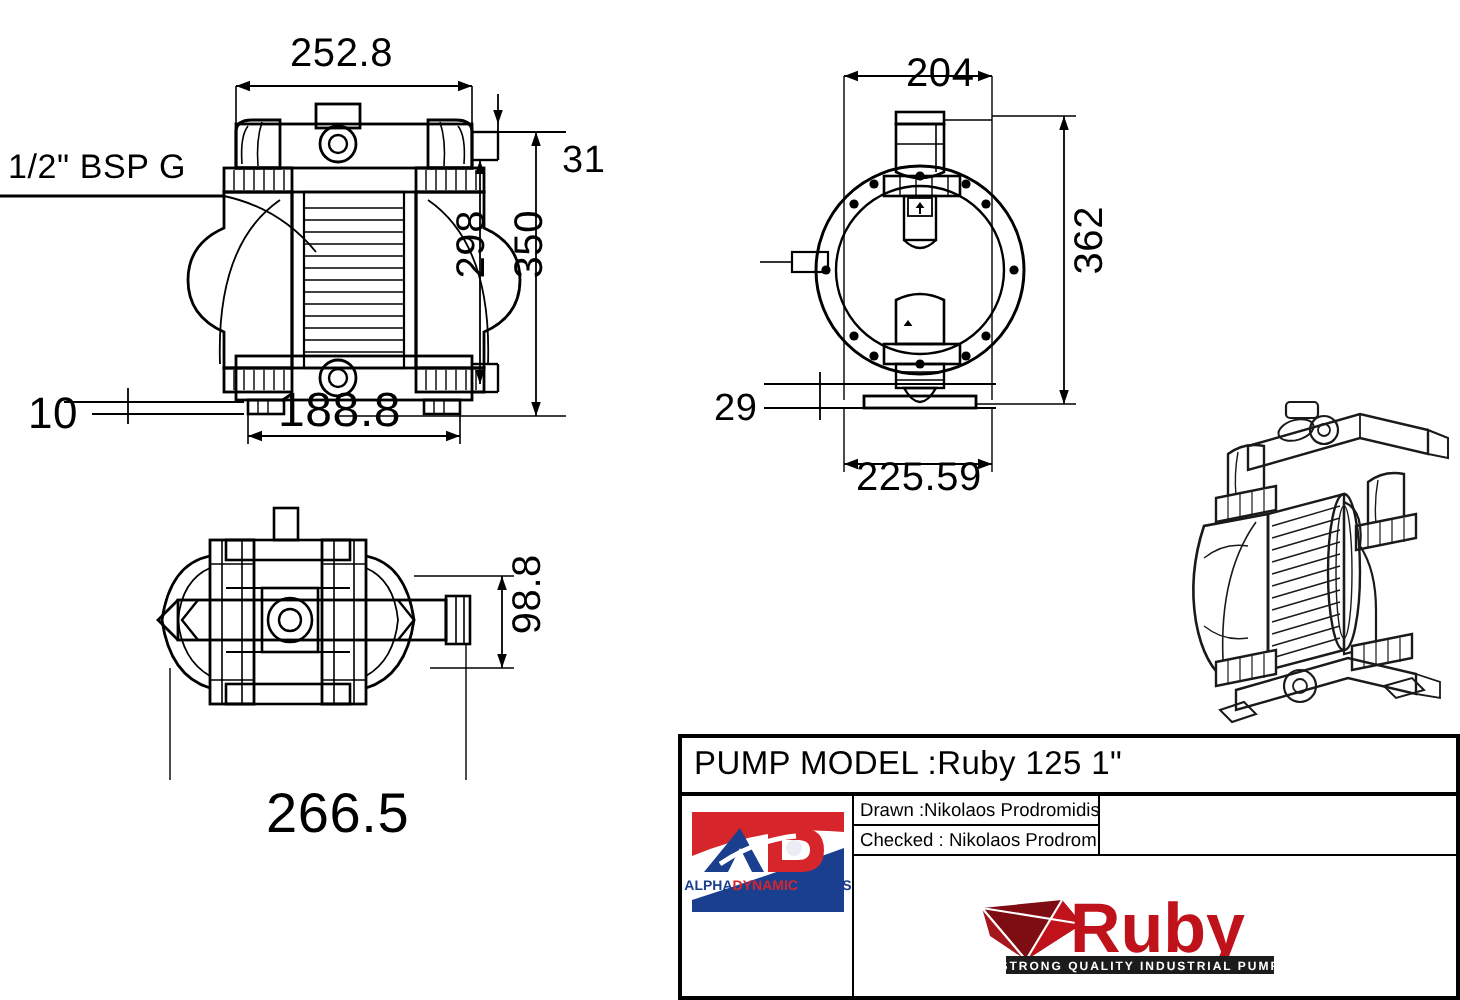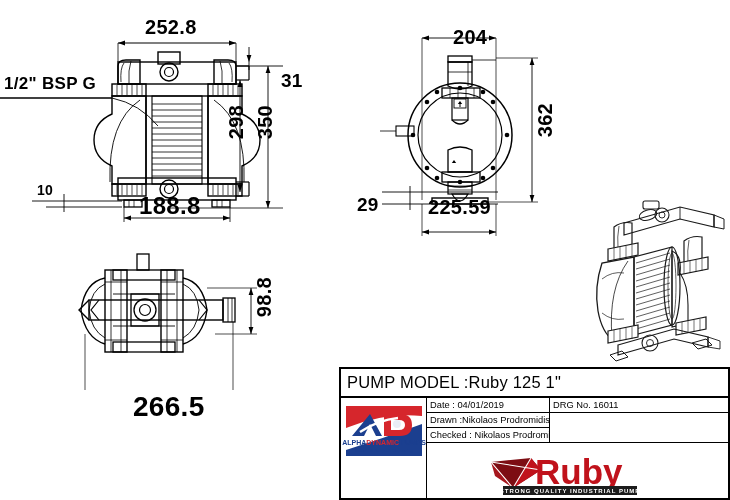--- a/index.html
+++ b/index.html
@@ -1,20 +1,20 @@
 <!DOCTYPE html>
 <html><head>
 <meta charset="utf-8">
 <style>
   html,body{margin:0;padding:0;background:#ffffff;}
   body{width:730px;height:500px;position:relative;overflow:hidden;
        font-family:"Liberation Sans",sans-serif;color:#000;}
   .sheet{position:absolute;inset:0;background:#fff;}
   .abs{position:absolute;}
-  .dimtxt{font-weight:bold;color:#000;letter-spacing:.3px;}
+  .dimtxt{font-weight:normal;color:#000;letter-spacing:.3px;}
   .vert{writing-mode:vertical-rl;transform:rotate(180deg);}
   svg{display:block;overflow:visible;}
 
   
   .titleblock{position:absolute;left:339px;top:367px;width:391px;height:133px;
               border:2px solid #000;background:#fff;box-sizing:border-box;}
   .tb-head{height:27px;border-bottom:2px solid #000;display:flex;align-items:center;
            padding-left:6px;font-size:16.5px;letter-spacing:.2px;white-space:nowrap;}
   .tb-body{display:flex;height:104px;}
   .tb-logo{width:86px;border-right:1.5px solid #000;display:flex;align-items:flex-start;
@@ -162,21 +162,21 @@
         <line x1="230" y1="207" x2="230" y2="222" stroke-width=".8"></line>
       </g>
     </svg>
   </div>
 
   <div class="abs dimtxt" style="left:145px;top:16px;font-size:20px;">252.8</div>
   <div class="abs dimtxt" style="left:4px;top:74px;font-size:17px;">1/2" BSP G</div>
   <div class="abs dimtxt vert" style="left:225px;top:105px;font-size:20px;">298</div>
   <div class="abs dimtxt vert" style="left:254px;top:105px;font-size:20px;">350</div>
   <div class="abs dimtxt" style="left:281px;top:70px;font-size:19px;">31</div>
-  <div class="abs dimtxt" style="left:14px;top:182px;font-size:14px;margin-left:23px;">10</div>
+  <div class="abs dimtxt" style="left:14px;top:194px;font-size:22px;">10</div>
   <div class="abs dimtxt" style="left:139px;top:192px;font-size:24px;">188.8</div>
 
   <div class="abs" style="left:380px;top:0px;width:200px;height:240px;">
     <svg width="200" height="240" viewBox="0 0 200 240">
       <g fill="none" stroke="#000" stroke-width="1.1">
 
         <line x1="42" y1="38" x2="116" y2="38" stroke-width=".9"></line>
         <path d="M42 38 l7 -2.6 v5.2 z" fill="#000" stroke="none"></path>
         <path d="M116 38 l-7 -2.6 v5.2 z" fill="#000" stroke="none"></path>
         <line x1="42" y1="38" x2="42" y2="200" stroke-width=".7"></line>
@@ -248,21 +248,21 @@
         <path d="M116 232 l-7 -2.6 v5.2 z" fill="#000" stroke="none"></path>
         <line x1="42" y1="204" x2="42" y2="236" stroke-width=".7"></line>
         <line x1="116" y1="204" x2="116" y2="236" stroke-width=".7"></line>
       </g>
     </svg>
   </div>
 
   <div class="abs dimtxt" style="left:453px;top:26px;font-size:20px;">204</div>
   <div class="abs dimtxt vert" style="left:534px;top:103px;font-size:20px;">362</div>
   <div class="abs dimtxt" style="left:357px;top:194px;font-size:19px;">29</div>
-  <div class="abs dimtxt" style="left:428px;top:196px;font-size:20px;text-align:center;">225.59</div>
+  <div class="abs dimtxt" style="left:428px;top:228px;font-size:20px;text-align:center;">225.59</div>
 
   <div class="abs" style="left:75px;top:248px;width:230px;height:145px;">
     <svg width="230" height="145" viewBox="0 0 230 145">
       <g fill="none" stroke="#000" stroke-width="1.1">
 
         <rect x="62" y="6" width="12" height="16" stroke-width="1.3"></rect>
 
         <rect x="38" y="22" width="62" height="10" stroke-width="1.3"></rect>
 
         <rect x="30" y="22" width="22" height="82" stroke-width="1.4"></rect>
@@ -409,24 +409,20 @@
           <path d="M40 12 L56 12 Q68 12 68 23 Q68 34 56 34 L40 34 Z M47 18 L47 28 L55 28 Q61 28 61 23 Q61 18 55 18 Z" fill="#d6262c"></path>
           <path d="M16 30 Q34 18 54 16" stroke="#ffffff" stroke-width="2.4" fill="none"></path>
           <circle cx="53" cy="22" r="4" fill="#e9eef6"></circle>
           <text x="40" y="43" text-anchor="middle" font-family="Liberation Sans, sans-serif" font-size="7" font-weight="bold" fill="#1b3f8f">ALPHA<tspan fill="#d6262c">DYNAMIC</tspan> <tspan fill="#1b3f8f">PUMPS</tspan></text>
           <text x="40" y="50" text-anchor="middle" font-family="Liberation Sans, sans-serif" font-size="4.2" fill="#1b3f8f">Industrial Pumps &amp; Dispensing</text>
         </svg>
       </div>
 
       <div class="tb-right">
         <div class="tb-rows">
-          <div class="tb-row">
-            <div class="tb-cell c-left">Date : 04/01/2019</div>
-            <div class="tb-cell c-right">DRG No. 16011</div>
-          </div>
           <div class="tb-row">
             <div class="tb-cell c-left">Drawn :Nikolaos Prodromidis</div>
           </div>
           <div class="tb-row">
             <div class="tb-cell c-left">Checked : Nikolaos Prodromidis</div>
             <div class="tb-cell c-right c-blank"></div>
           </div>
         </div>
 
         <div class="tb-ruby">

